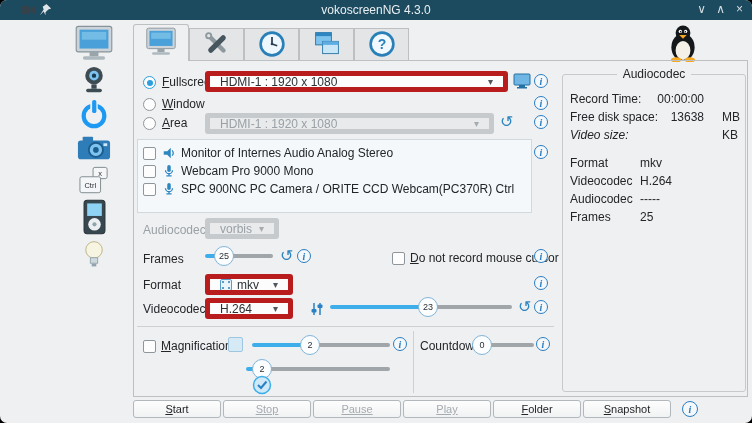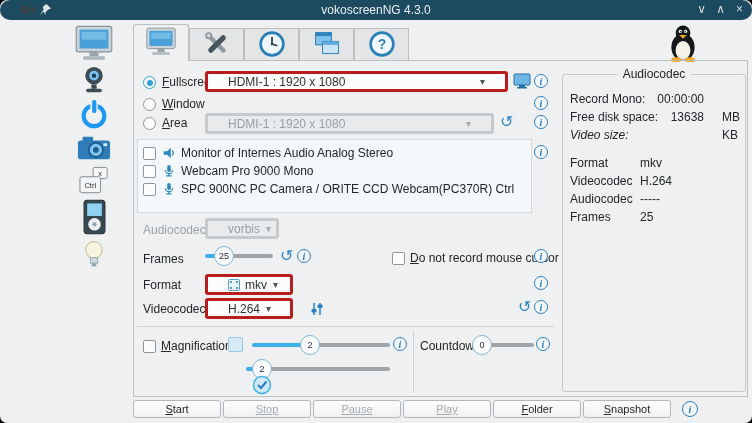--- a/index.html
+++ b/index.html
@@ -2,21 +2,21 @@
 <html><head>
 <meta charset="utf-8">
 <style>
   * { margin:0; padding:0; box-sizing:border-box; }
   html,body { width:752px; height:423px; overflow:hidden; background:#000; }
   body { font-family:"Liberation Sans", sans-serif; }
   .window { position:absolute; left:0; top:0; width:752px; height:423px; background:#eff0f1;
             border-radius:7px; overflow:hidden; font-size:12px; color:#232629; }
 
   
-  .titlebar { position:absolute; left:0; top:0; right:0; height:20px; background:#1c4a5e;border-radius:10px; }
+  .titlebar { position:absolute; left:0; top:0; right:0; height:20px; background:#1c4a5e; }
   .titlebar .title { position:absolute; left:0; right:0; top:0; height:20px; line-height:20px;
                      text-align:center; color:#e9eff2; font-size:12px; }
   .tb-icon { position:absolute; top:2px; width:16px; height:16px; }
   .tbc { position:absolute; top:0; height:20px; line-height:19px; color:#d6dee2; font-size:12px; cursor:default; }
 
   
   .sidebar { position:absolute; left:58px; top:25px; width:72px; display:flex; flex-direction:column;
              align-items:center; }
   .side-item { display:flex; align-items:center; justify-content:center; margin-bottom:4px; }
 
@@ -26,22 +26,22 @@
   .tab.active { background:#eff0f1; border-top-left-radius:3px; border-top-right-radius:3px; z-index:4; }
   .pane { position:absolute; left:133px; top:60px; width:615px; height:337px; border:1px solid #bcc0c3; z-index:1; }
 
   
   .lbl { position:absolute; line-height:16px; font-size:12px; white-space:nowrap; }
   .lbl.dis { color:#9aa0a5; }
   .radio { position:absolute; width:13px; height:13px; border-radius:50%; background:#fdfdfd; border:1px solid #8f969b; }
   .radio.sel { border:1px solid #2d9fdc; }
   .radio.sel::after { content:""; position:absolute; inset:2.5px; border-radius:50%; background:#2d9fdc; }
   .cb { position:absolute; width:13px; height:13px; border-radius:2px; background:#fdfdfd; border:1px solid #8f969b; }
-  .combo { position:absolute; height:21px; background:#fcfcfc; border:3px solid #b91c1c; border-radius:3px;
-           display:flex; align-items:center; padding:0 20px; font-size:12px; color:#2c3135; white-space:nowrap; overflow:hidden;text-align:center; }
+  .combo { position:absolute; height:21px; background:#fcfcfc; border:5px solid #b91c1c; border-radius:3px;
+           display:flex; align-items:center; padding:0 10px; font-size:12px; color:#2c3135; white-space:nowrap; overflow:hidden;text-align:center; }
   .combo::after { content:"▾"; margin-left:auto; padding-left:6px; color:#4f565c; font-size:10px; }
   .combo.disabled { background:#e8eaeb; color:#9aa0a5; border-color:#c6cacd; }
   .combo.disabled::after { color:#a5abaf; }
   .iinfo { position:absolute; width:14px; height:14px; border:1px solid #2a7cc0; border-radius:50%; background:#f4f8fb; }
   .iinfo::after { content:"i"; position:absolute; inset:0; display:flex; align-items:center; justify-content:center;
                   color:#2a7cc0; font:italic bold 10px "Liberation Serif", serif; }
   .iinfo.big { width:16px; height:16px; }
   .undo { position:absolute; color:#2e86c1; font-size:16px; line-height:16px; }
   .undo::after { content:"↺"; }
   .slider { position:absolute; height:22px; }
@@ -326,20 +326,27 @@
     <span>H.264</span>
   </div>
   <span style="position:absolute;left:309px;top:301px;">
     <svg width="16" height="16" viewBox="0 0 16 16">
         <line x1="5" y1="2" x2="5" y2="14" stroke="#2980c4" stroke-width="1.5"></line>
         <line x1="11" y1="2" x2="11" y2="14" stroke="#2980c4" stroke-width="1.5"></line>
         <rect x="2.5" y="8" width="5" height="3.5" rx="1" fill="#2980c4"></rect>
         <rect x="8.5" y="3.5" width="5" height="3.5" rx="1" fill="#2980c4"></rect>
       </svg>
   </span>
+  <div class="slider" style="left:330px;top:296px;width:182px;">
+    <div class="track blue" style="left:0;width:98px;"></div>
+    <div class="track gray" style="left:98px;right:0;"></div>
+    <div class="handle" style="left:88px;">
+        <span>23</span>
+      </div>
+  </div>
   <span class="undo" style="left:518px;top:299px;"></span>
   <span class="iinfo" style="left:534px;top:300px;"></span>
 
   <div class="sep-h" style="left:137px;top:326px;width:417px;"></div>
   <div class="sep-v" style="left:413px;top:331px;height:62px;"></div>
 
   <span class="cb" style="left:143px;top:340px;"></span>
   <span class="lbl" style="left:161px;top:338px;"><u>M</u>agnification</span>
   <span style="position:absolute;left:228px;top:337px;width:15px;height:15px;background:#d6eaf6;border:1px solid #9fc6e0;border-radius:2px;"></span>
   <div class="slider" style="left:252px;top:334px;width:138px;">
@@ -372,21 +379,21 @@
     <div class="track gray" style="left:10px;right:0;"></div>
     <div class="handle" style="left:0;">
         <span>0</span>
       </div>
   </div>
   <span class="iinfo" style="left:536px;top:337px;"></span>
 
   <div class="gbox"></div>
   <div class="gbox-title"><span>Audiocodec</span></div>
 
-  <span class="ilabel" style="top:92px;">Record Mono:</span>
+  <span class="ilabel" style="top:92px;">Record Time:</span>
   <span class="ival" style="top:92px;">00:00:00</span>
 
   <span class="ilabel" style="top:110px;">Free disk space:</span>
   <span class="ival" style="top:110px;">13638</span>
   <span class="iunit" style="top:110px;">MB</span>
 
   <span class="ilabel" style="top:128px;font-style:italic;">Video size:</span>
   <span class="ival" style="top:128px;"></span>
   <span class="iunit" style="top:128px;">KB</span>
 

